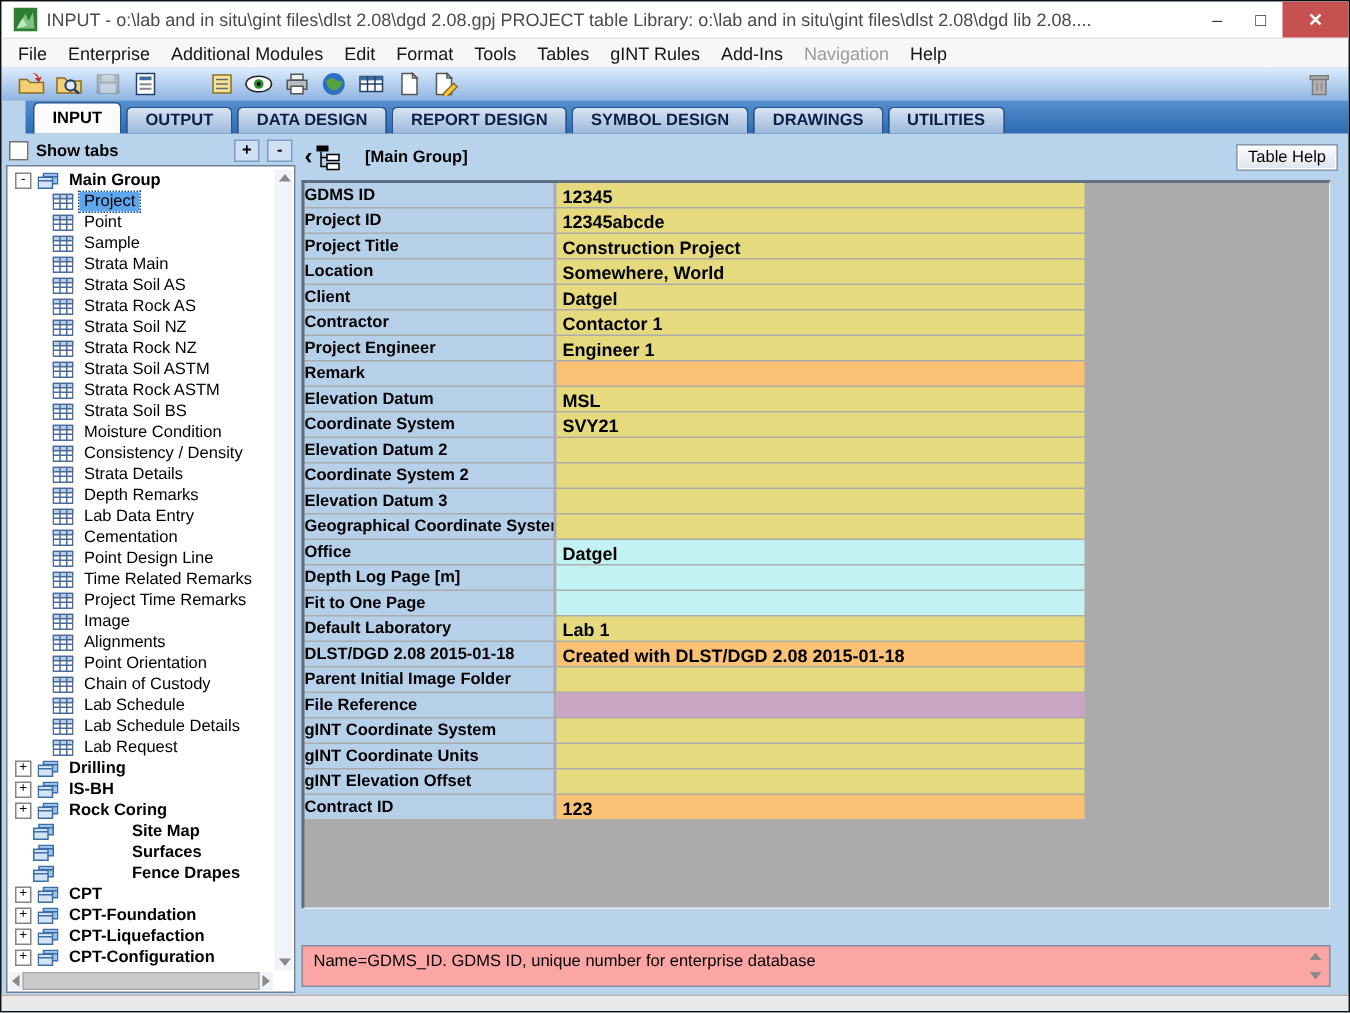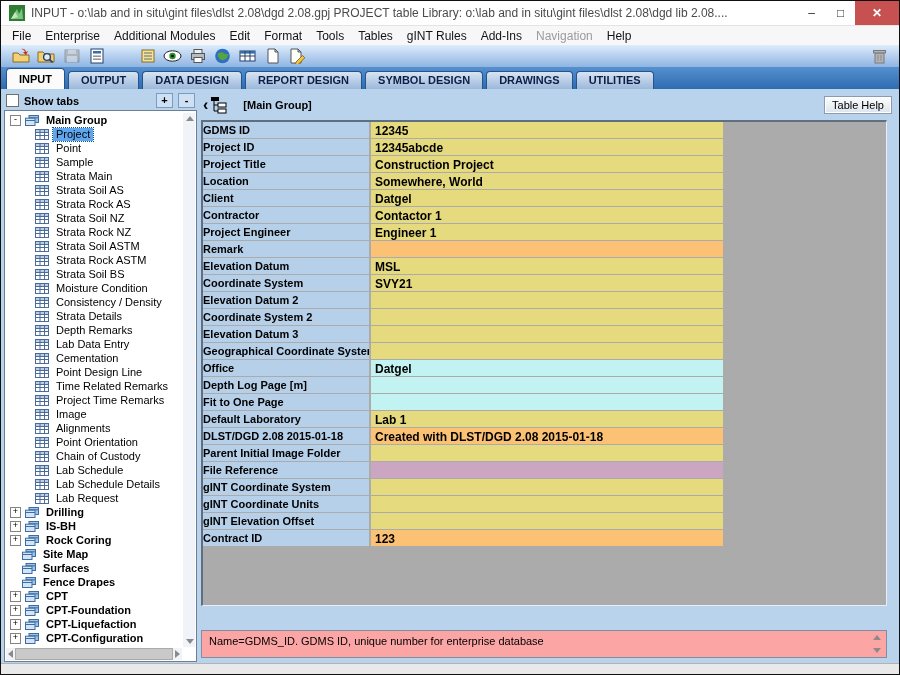--- a/index.html
+++ b/index.html
@@ -19,36 +19,36 @@
   .menu-item.disabled{color:#9b9b9b;}
 
   
   .toolbar{position:absolute;top:44px;left:0;right:0;height:22px;background:linear-gradient(#ddecfc,#8fb4e2);display:flex;align-items:center;padding:0 8px;}
   .tool-btn{width:25px;height:20px;display:flex;align-items:center;justify-content:center;background:transparent;border:none;padding:0;}
   .tool-btn.gap{margin-left:26px;}
   .tool-btn.disabled{opacity:.55;filter:grayscale(1);}
   .toolbar-right{margin-left:auto;}
 
   
-  .tabbar{position:absolute;top:66px;left:0;right:0;height:22px;background:linear-gradient(#5590cf,#2e6bb0);display:flex;align-items:flex-end;padding-left:5px;}
+  .tabbar{position:absolute;top:66px;left:16px;right:0;height:22px;background:linear-gradient(#5590cf,#2e6bb0);display:flex;align-items:flex-end;padding-left:5px;}
   .tab{height:17px;line-height:17px;padding:0 12px;font-size:11px;font-weight:bold;color:#0d1f46;background:linear-gradient(#d7e4f3,#9cb8da);border:1px solid #27538b;border-bottom:none;border-radius:4px 4px 0 0;margin-right:3px;white-space:nowrap;}
   .tab.active{background:#fbfbfb;color:#000;height:20px;line-height:20px;}
 
   
   .sidebar{position:absolute;top:90px;left:3px;width:193px;bottom:12px;display:flex;flex-direction:column;}
   .sidebar-header{height:19px;display:flex;align-items:center;gap:5px;padding:0 2px;flex:none;}
   .checkbox{width:11px;height:11px;background:#fff;border:1px solid #707070;flex:none;}
   .show-tabs-label{font-size:11px;font-weight:bold;color:#000;flex:1;}
   .small-btn{width:17px;height:15px;font-size:11px;font-weight:bold;line-height:13px;text-align:center;background:#cfe0f2;border:1px solid #7a9cc4;color:#000;padding:0;flex:none;}
   .tree-box{flex:1;background:#ffffff;border:1px solid #6d7f94;position:relative;overflow:hidden;}
   .tree{position:absolute;top:2px;left:2px;right:14px;bottom:14px;overflow:hidden;}
   .tree-item{height:14px;display:flex;align-items:center;font-size:11px;color:#000;white-space:nowrap;}
   .tree-item.group .tree-label{font-weight:bold;}
   .tree-item.child{padding-left:28px;}
-  .tree-item.group.noexp{padding-left:15px;}
+  .tree-item.group.noexp{padding-left:15px;gap:45px;}
   .expand-box{width:9px;height:9px;border:1px solid #848484;background:#fff;font-size:9px;line-height:7px;text-align:center;margin:0 4px 0 3px;flex:none;font-weight:normal;}
   .tree-icon{width:14px;height:11px;margin-right:4px;flex:none;}
   .tree-label{padding:0 3px;line-height:13px;}
   .tree-item.selected .tree-label{background:#5ea7ef;outline:1px dotted #14508f;}
   .vscroll{position:absolute;top:2px;right:1px;width:12px;bottom:14px;background:#f0f4f8;}
   .hscroll{position:absolute;left:1px;right:14px;bottom:1px;height:12px;background:#f0f4f8;display:flex;align-items:center;}
   .h-thumb{height:10px;background:#c9c9c9;border:1px solid #aaa;flex:1;margin:0 2px;}
   .arr{width:0;height:0;position:absolute;}
   .arr-up{left:3px;top:3px;border-left:4px solid transparent;border-right:4px solid transparent;border-bottom:5px solid #8a8a8a;}
   .arr-down{left:3px;bottom:3px;border-left:4px solid transparent;border-right:4px solid transparent;border-top:5px solid #8a8a8a;}

